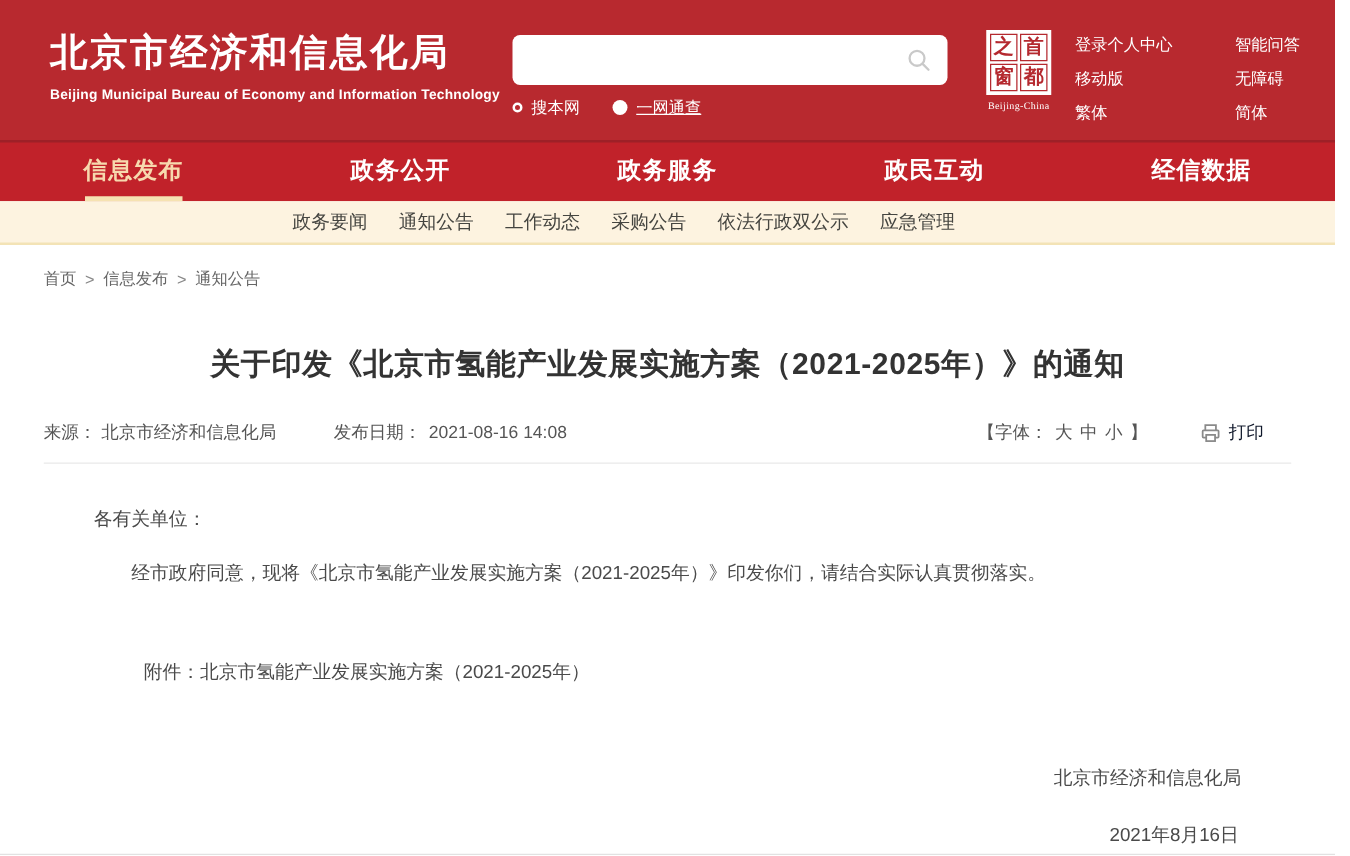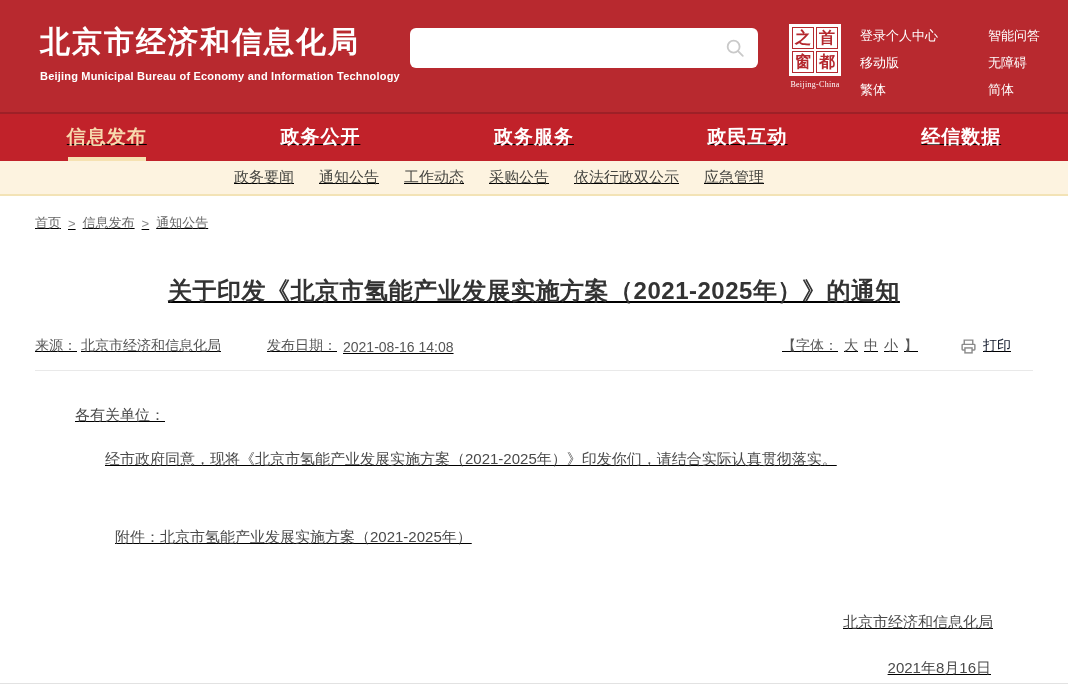--- a/index.html
+++ b/index.html
@@ -1,17 +1,17 @@
 <!DOCTYPE html>
 <html><head>
 <meta charset="utf-8">
 <style>
   * { margin:0; padding:0; box-sizing:border-box; }
   body { font-family:"Liberation Sans","DejaVu Sans",sans-serif; background:#fff; }
-  .page { width:1068px; height:685px; position:relative; background:#fff; overflow:hidden;text-decoration:underline; }
+  .page { width:1068px; height:685px; position:relative; background:#fff; overflow:hidden; }
 
   
   .site-header { height:112px; background:#b8292f; position:relative; }
   .logo-block { position:absolute; left:40px; top:22px; cursor:pointer; }
   .site-title { color:#fff; font-size:30px; font-weight:bold; letter-spacing:2px; }
   .site-subtitle { color:#fff; font-size:11px; font-weight:bold; margin-top:7px; letter-spacing:.2px; }
 
   .search-area { position:absolute; left:410px; top:28px; width:348px; }
   .search-box { height:40px; background:#fff; border-radius:6px; position:relative; }
   .search-box input { border:none; outline:none; background:transparent; width:288px; height:38px; padding:0 12px; font-size:15px; border-radius:6px; }
@@ -44,21 +44,21 @@
 
   
   .content { padding:0 35px; }
   .breadcrumb { margin-top:18px; font-size:13px; color:#666; display:flex; gap:7px; align-items:center; }
   .crumb { cursor:pointer; }
   .crumb-sep { color:#888; }
 
   .article-title { text-align:center; margin-top:43px; font-size:24px; font-weight:bold; color:#333; letter-spacing:.5px; }
 
   .meta-row { margin-top:30px; display:flex; justify-content:space-between; align-items:center; font-size:14px; color:#555; }
-  .meta-left { display:flex; align-items:flex-end; }
+  .meta-left { display:flex; align-items:flex-start; }
   .meta-source-label { }
   .meta-source { margin-left:4px; }
   .meta-date-label { margin-left:46px; }
   .meta-date { margin-left:6px; }
   .meta-right { display:flex; align-items:center; gap:42px; padding-right:22px; }
   .font-control { display:flex; align-items:center; gap:6px; color:#555; }
   .font-size-opt { cursor:pointer; }
   .print-btn { display:flex; align-items:flex-end; gap:6px; color:#0f172a; cursor:pointer; }
   .print-btn svg { display:block; }
 
@@ -87,20 +87,30 @@
     <div class="search-area">
       <div class="search-box">
         <input type="text" value="" style="">
         <span class="search-icon">
           <svg width="22" height="22" viewBox="0 0 24 24">
             <circle cx="10.5" cy="10.5" r="6.5" fill="none" stroke="#c9c9c9" stroke-width="2"></circle>
             <line x1="15.6" y1="15.6" x2="20.5" y2="20.5" stroke="#c9c9c9" stroke-width="2" stroke-linecap="round"></line>
           </svg>
         </span>
       </div>
+      <div class="search-scope">
+        <span class="scope-option">
+          <span class="radio ring"></span>
+          <span class="scope-label">搜本网</span>
+        </span>
+        <span class="scope-option scope-underline">
+          <span class="radio dot"></span>
+          <span class="scope-label">一网通查</span>
+        </span>
+      </div>
     </div>
 
     <div class="seal">
       <div class="seal-grid">
         <span class="seal-cell">之</span>
         <span class="seal-cell">首</span>
         <span class="seal-cell">窗</span>
         <span class="seal-cell">都</span>
       </div>
       <div class="seal-caption">Beijing-China</div>

